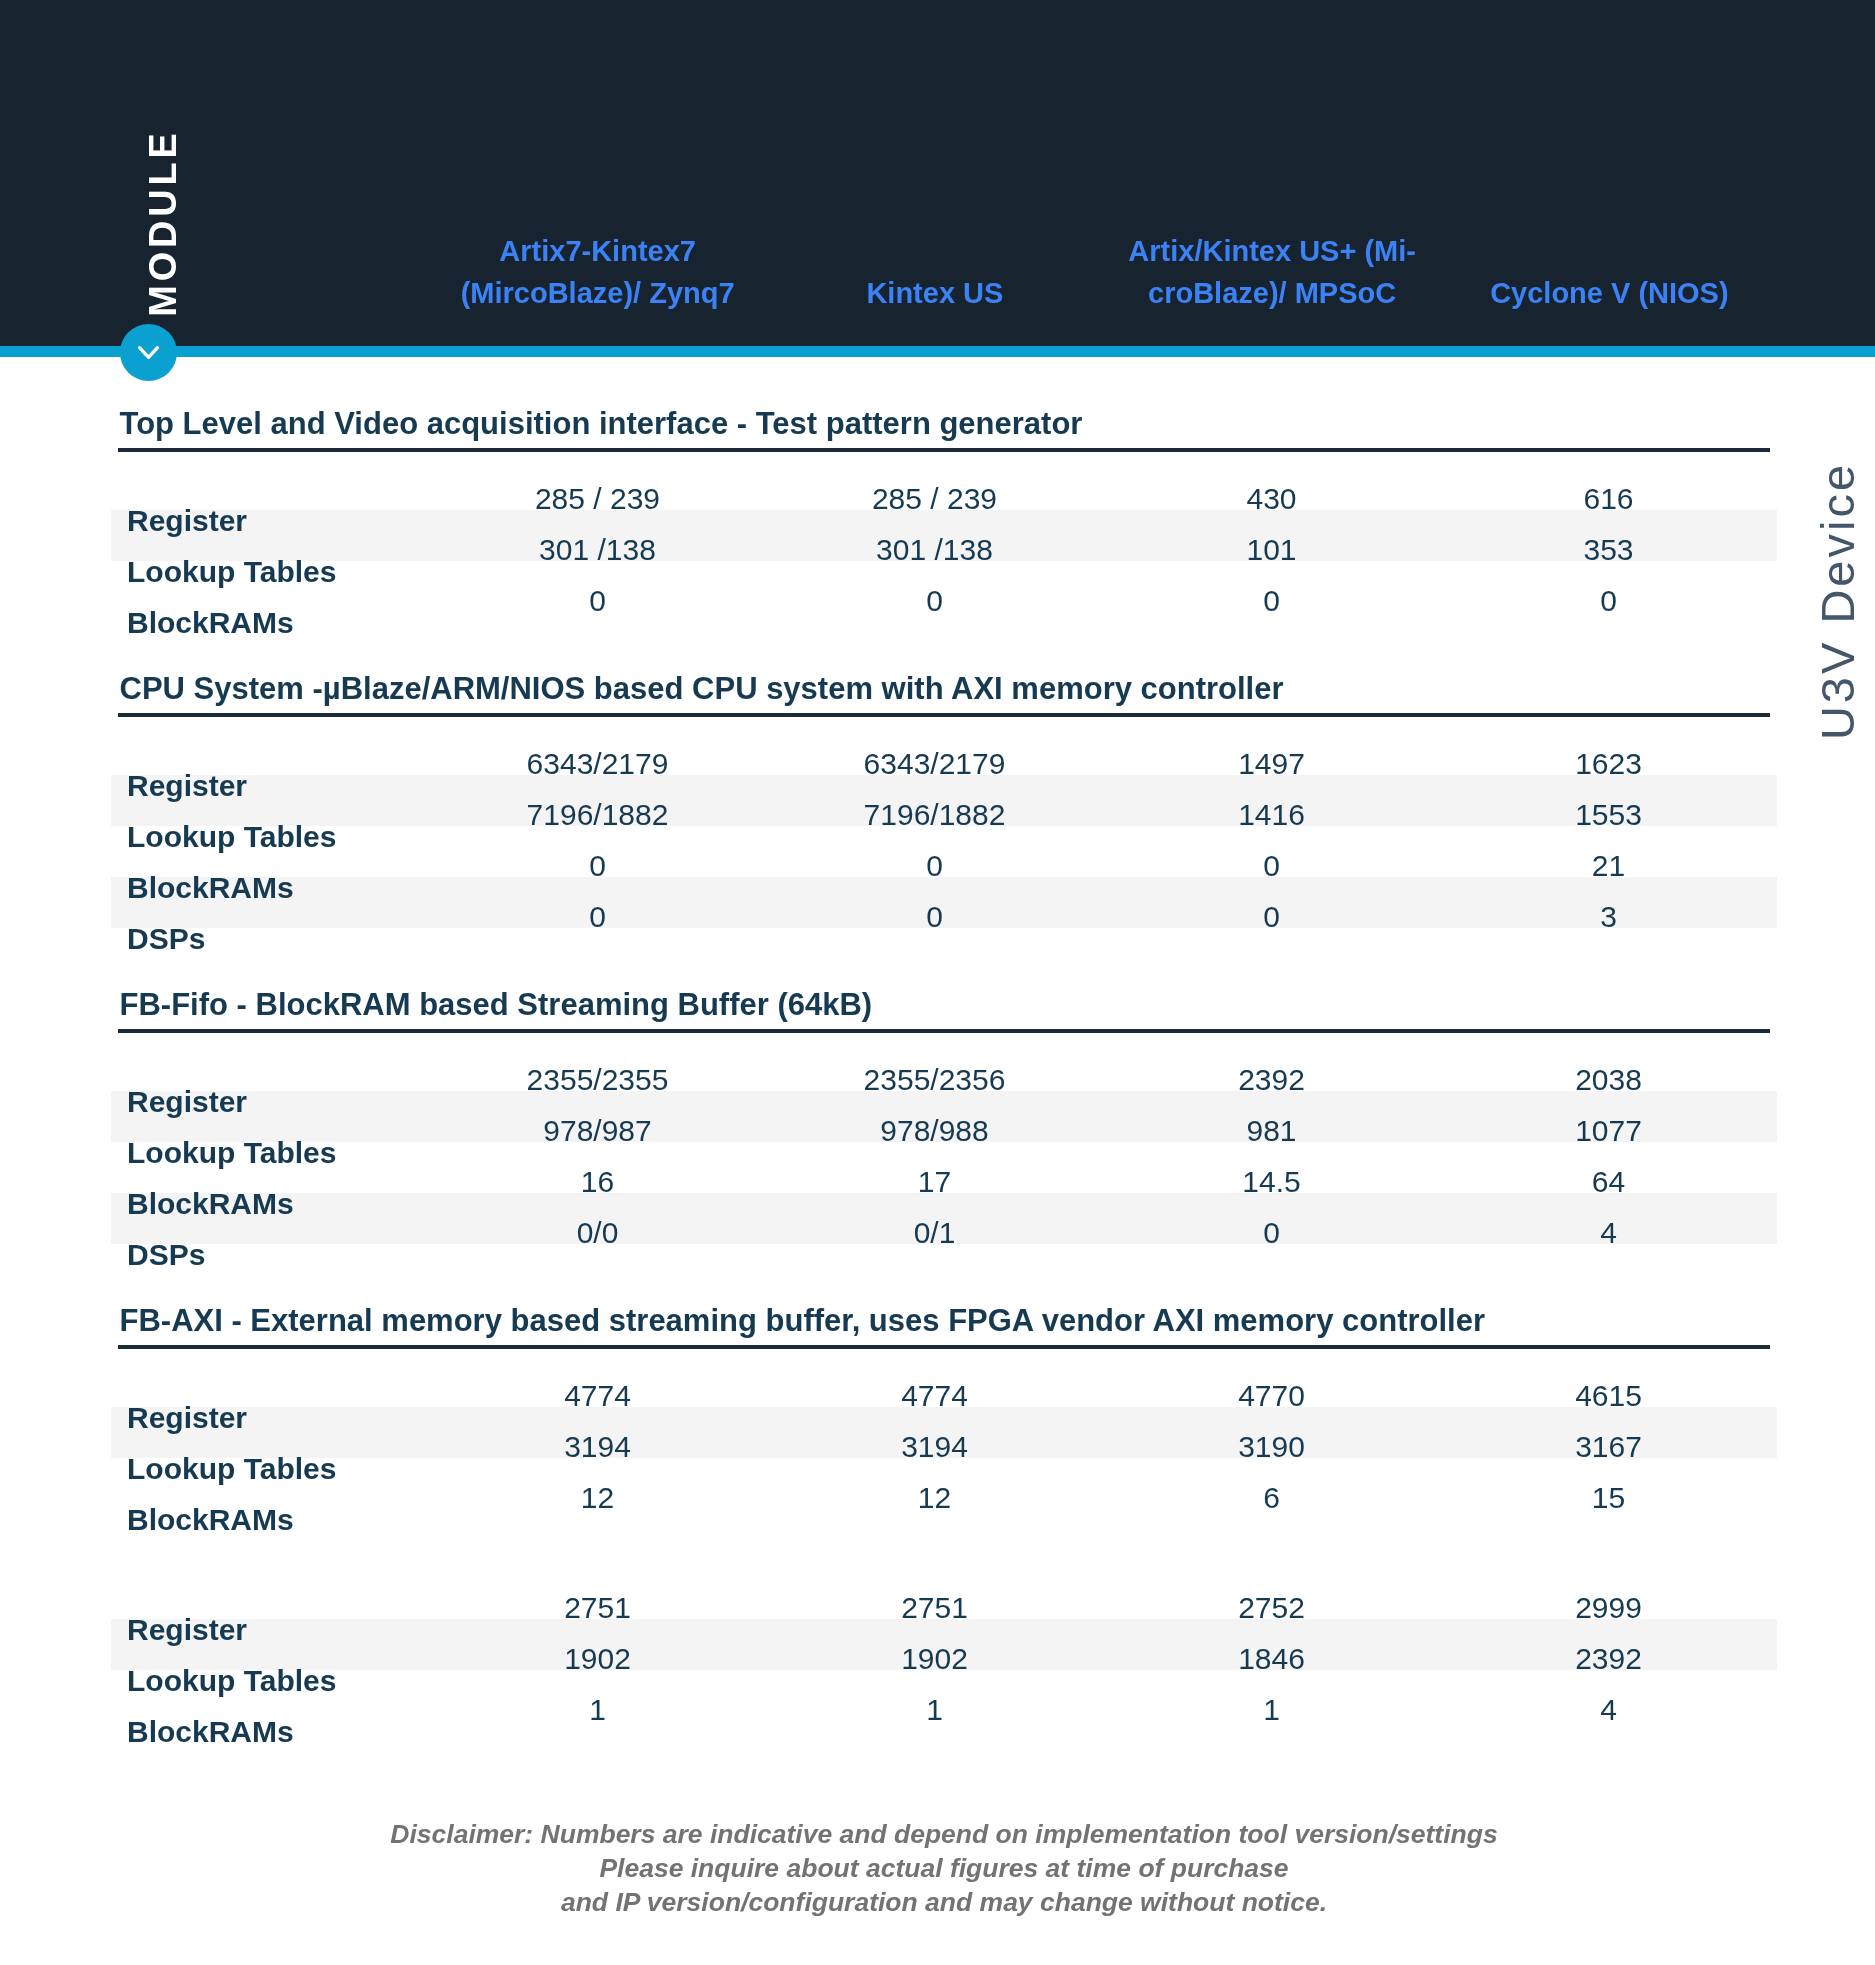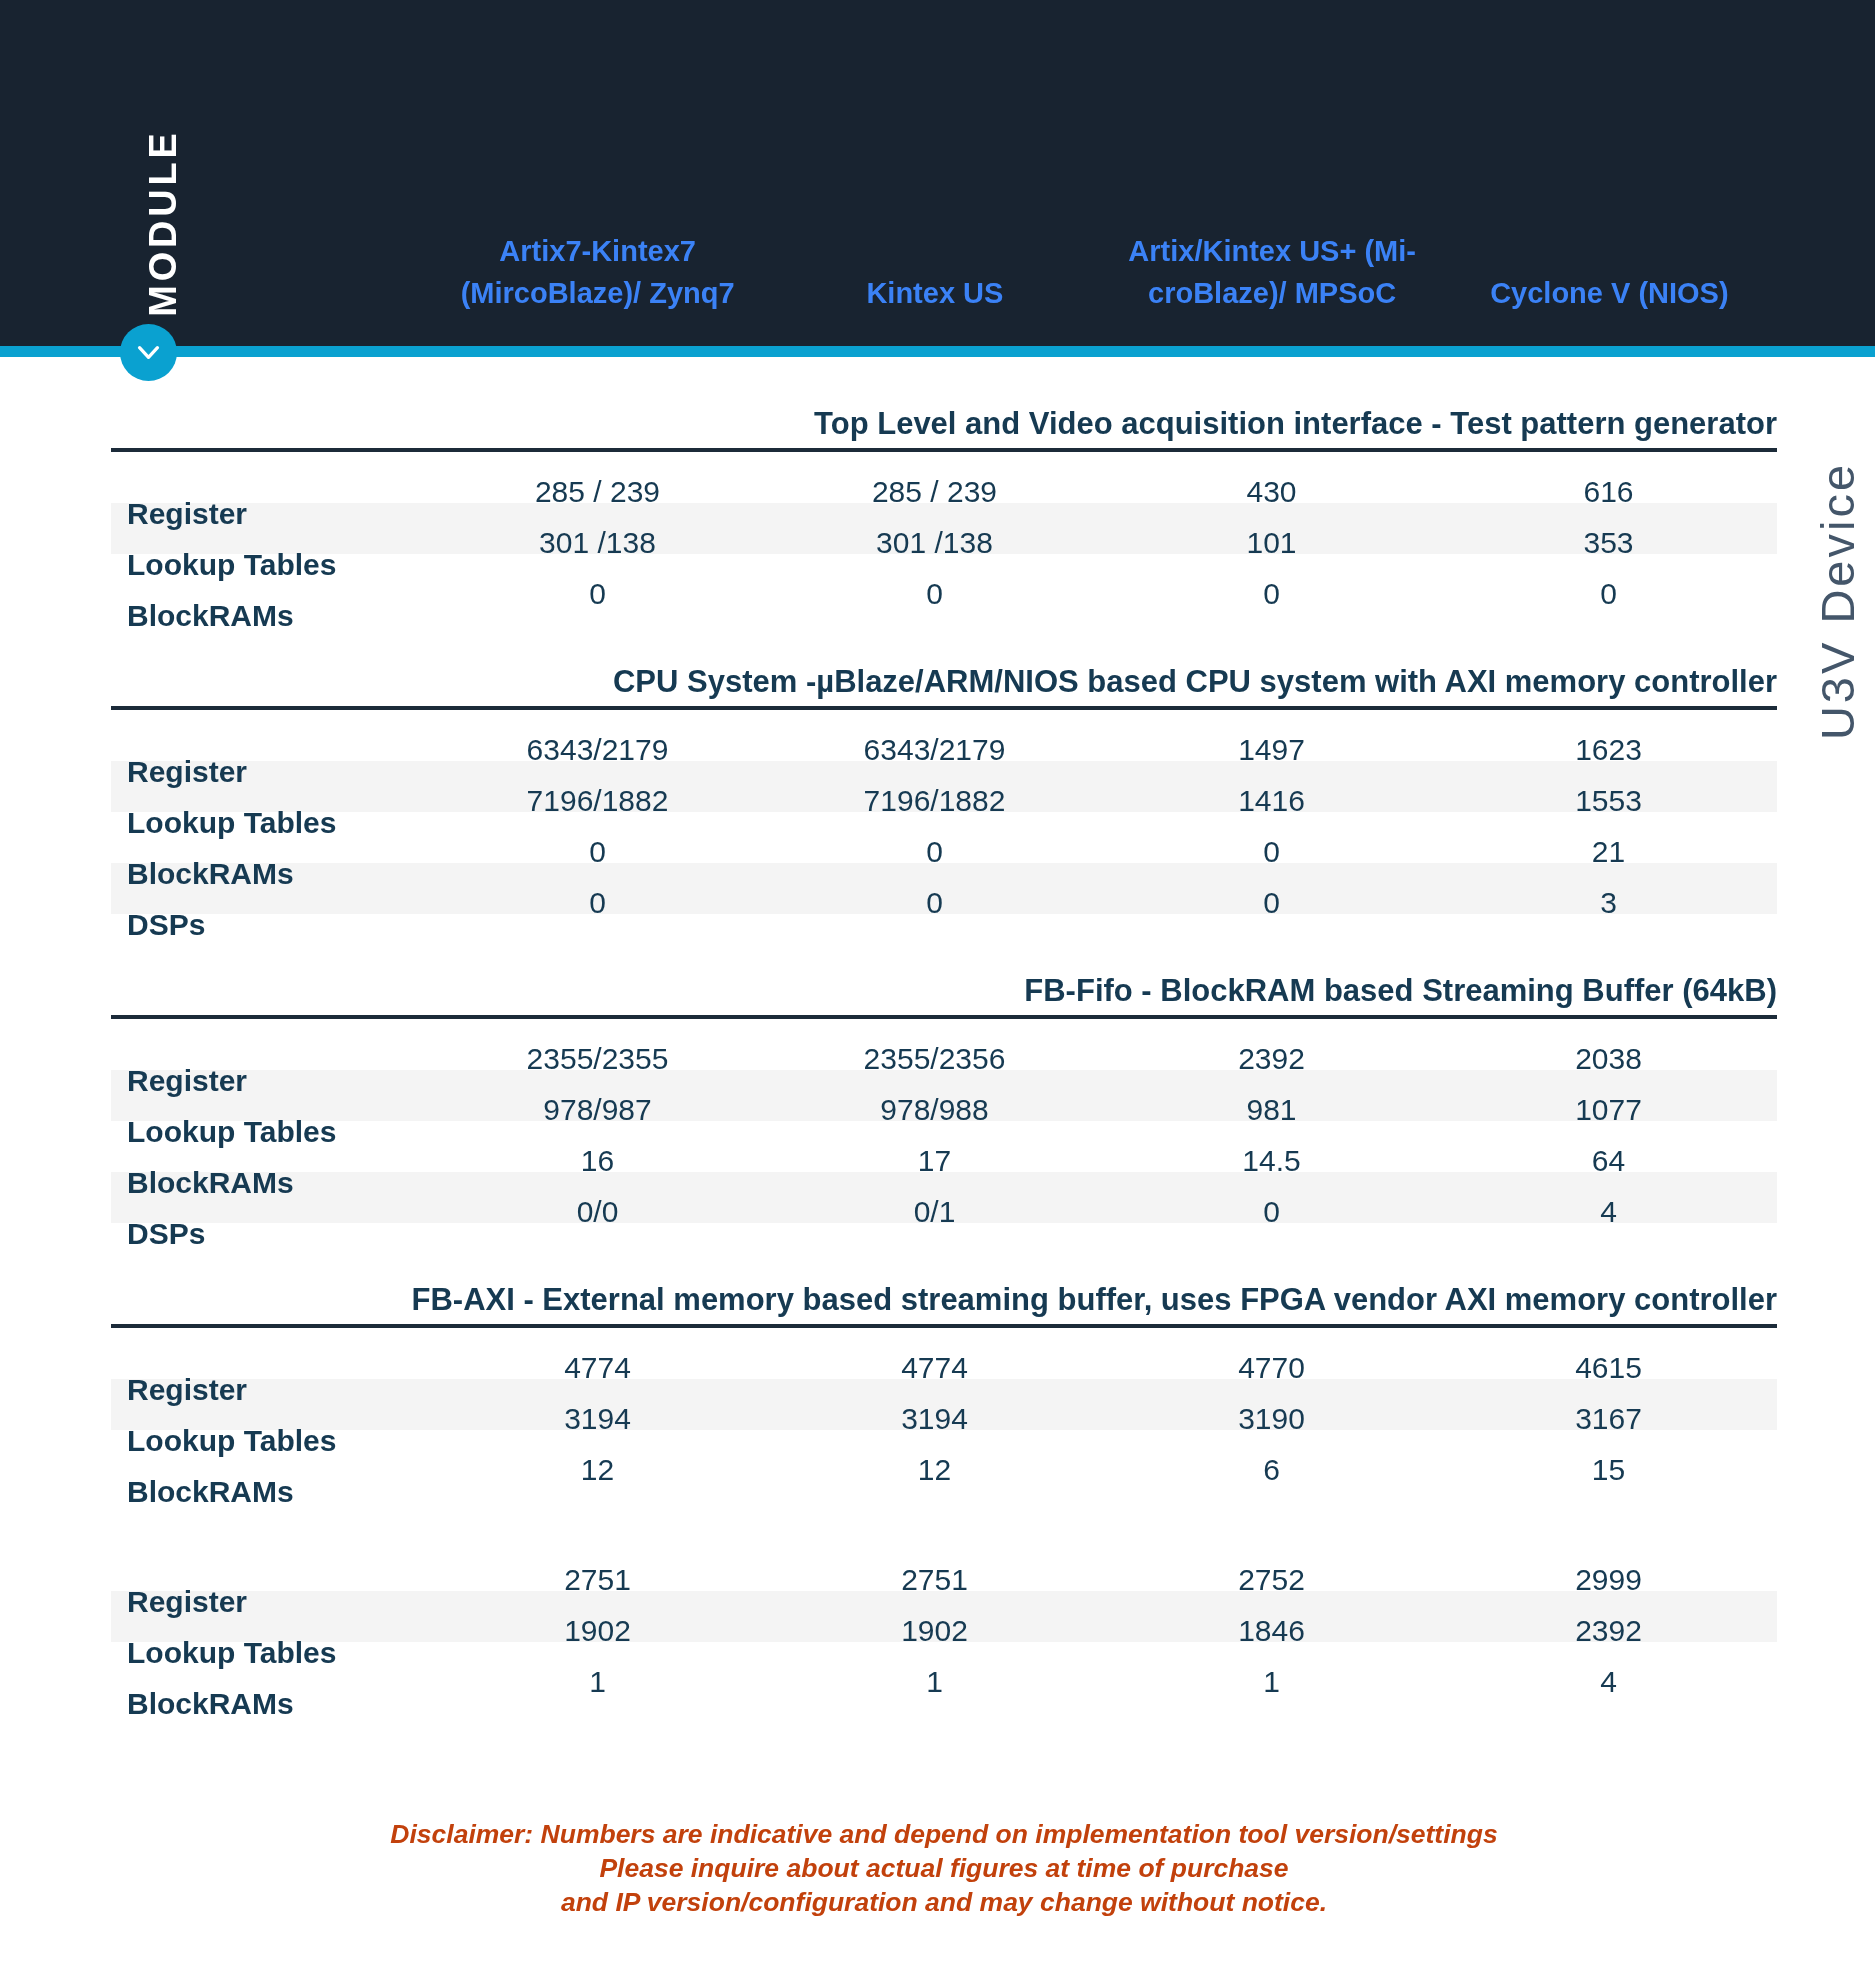--- a/index.html
+++ b/index.html
@@ -22,41 +22,41 @@
   .hdr-cols{
     position:absolute;left:111px;right:98px;bottom:32px;
     display:grid;grid-template-columns:318px 1fr 1fr 1fr 1fr;align-items:end;
   }
   .hdr-col{color:#3b82f6;font-size:29px;font-weight:bold;text-align:center;line-height:42px;}
   
   .content{position:absolute;top:358px;left:111px;width:1666px;}
   .tbl-section{margin-top:59px;}
   .tbl-section:first-child{margin-top:48px;}
   .sec-title{
-    margin:0;font-size:31px;font-weight:bold;color:#163a52;line-height:36px;
-    padding:0 0 6px 1.5px;border-bottom:4.5px solid #1c2b39;text-align:right;
+    margin:7px;font-size:31px;font-weight:bold;color:#163a52;line-height:36px;
+    padding:0 0 6px 1.5px;border-bottom:4.5px solid #1c2b39;
   }
   .rows{width:100%;}
   .row{
     display:grid;grid-template-columns:318px 1fr 1fr 1fr 1fr;align-items:center;height:51px;
   }
   .rows .row:nth-child(even){background:#f4f4f4;}
   .cell{font-size:30px;color:#163a52;}
   .cell.label{font-weight:bold;padding-left:16px;margin-top:45px;}
   .cell.val{text-align:center;font-weight:normal;}
   
   .side-label{
     position:absolute;left:1837px;top:601px;
     transform:translate(-50%,-50%) rotate(-90deg);
     font-size:47px;font-weight:300;color:#44566a;letter-spacing:3px;white-space:nowrap;
   }
   
   .disclaimer{
     position:absolute;top:1817px;left:111px;width:1666px;text-align:center;
-    font-size:26.5px;font-weight:bold;font-style:italic;color:#c2410c;line-height:34px;
+    font-size:26.5px;font-weight:bold;font-style:italic;color:#737373;line-height:34px;
   }
 </style>
 </head>
 <body>
 
 <div class="hdr-band">
   <div class="module-label">MODULE</div>
   <div class="hdr-cols">
     <div class="hdr-col"></div>
     <div class="hdr-col">

